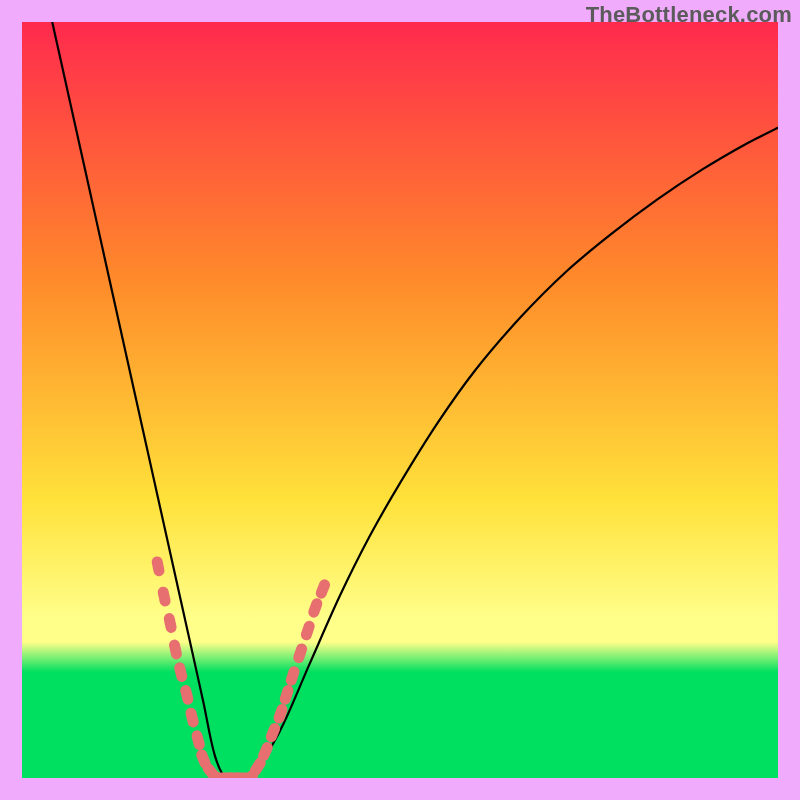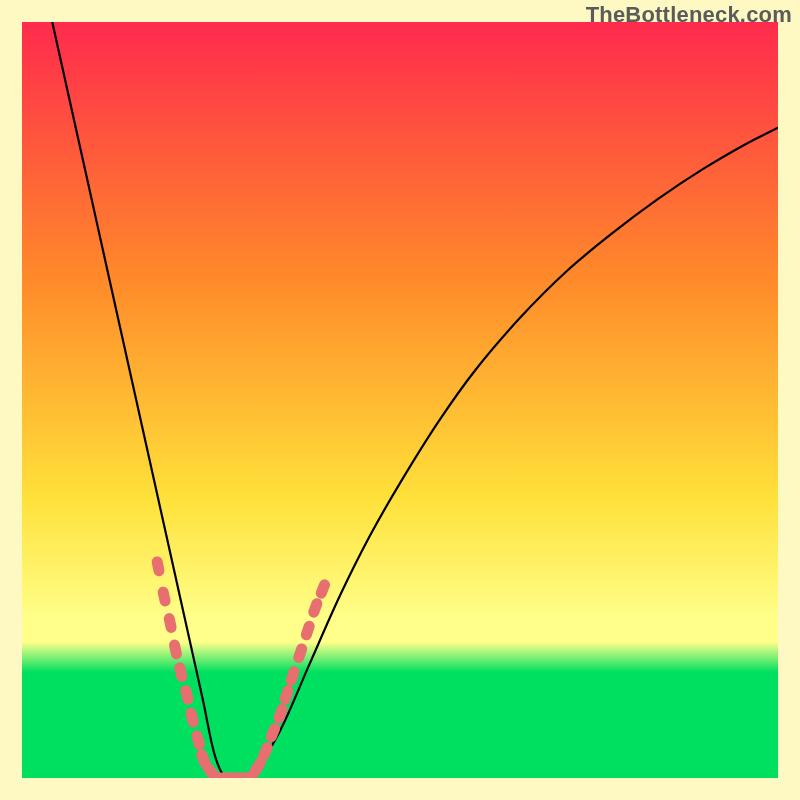--- a/index.html
+++ b/index.html
@@ -7,21 +7,21 @@
     padding: 0;
     width: 800px;
     height: 800px;
     overflow: hidden;
     background: #000;
     font-family: Arial, Helvetica, sans-serif;
   }
   .frame {
     position: absolute;
     inset: 0;
-    background: #fef9c3;
+    background: #f0abfc;
   }
   .plot {
     position: absolute;
     left: 22px;
     top: 22px;
     width: 756px;
     height: 756px;
   }
   .watermark {
     position: absolute;

